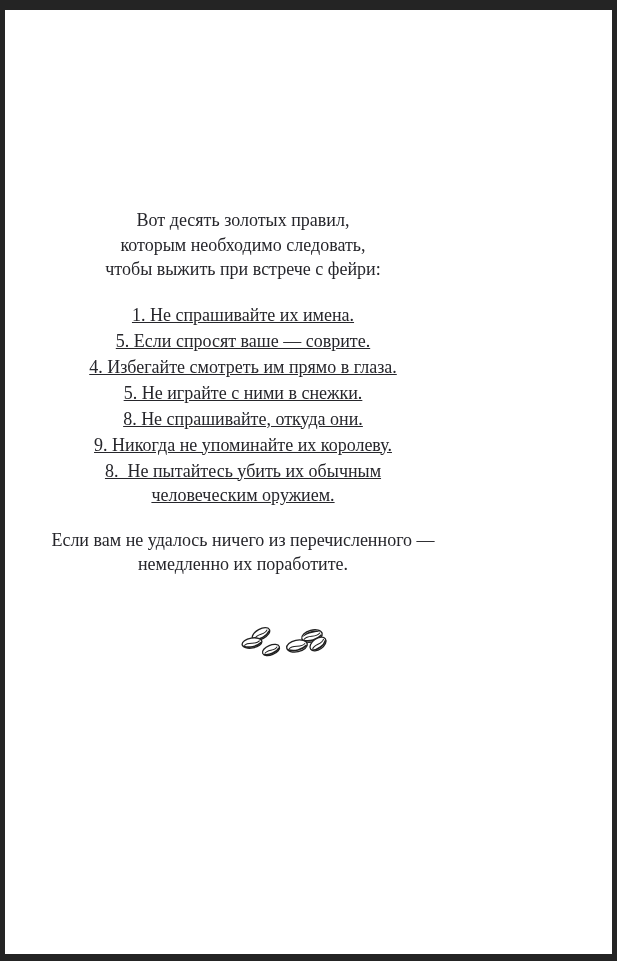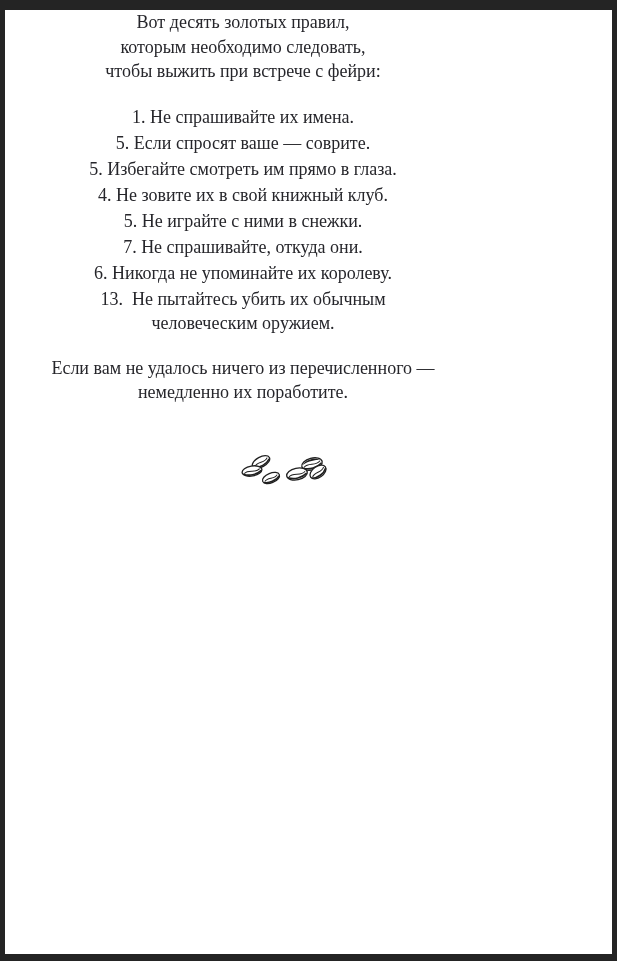--- a/index.html
+++ b/index.html
@@ -13,32 +13,34 @@
     width: 617px;
     height: 961px;
     background: #ffffff;
     border-style: solid;
     border-color: #242424;
     border-width: 10px 5px 7px 5px; 
     overflow: hidden;
   }
   .text-col {
     width: 476px;             
+    padding-top: 198px;
     text-align: center;
     color: #26262b;
     font-family: "Liberation Serif", "DejaVu Serif", serif;
     font-size: 18px;
     line-height: 24.5px;
   }
   .intro {
     margin: 0;
     white-space: pre-line;
   }
   .rules {
     margin-top: 21px;
+    text-decoration: underline;
   }
   .rule {
     margin: 0 0 1.5px 0;
     white-space: pre-wrap;
   }
   .outro {
     margin: 20px 0 0 0;
     white-space: pre-line;
   }
   .ornament {
@@ -57,26 +59,25 @@
 <div class="book-page">
   <div class="text-col">
 
     <p class="intro">Вот десять золотых правил,
 которым необходимо следовать,
 чтобы выжить при встрече с фейри:</p>
 
     <div class="rules">
       <p class="rule">1. Не спрашивайте их имена.</p>
       <p class="rule">5. Если спросят ваше — соврите.</p>
-      <p class="rule">5. Избегайте смотреть им прямо в глаза.</p>
-      <p class="rule">4. Не зовите их в свой книжный клуб.</p>
+      <p class="rule">4. Избегайте смотреть им прямо в глаза.</p>
       <p class="rule">5. Не играйте с ними в снежки.</p>
-      <p class="rule">7. Не спрашивайте, откуда они.</p>
-      <p class="rule">6. Никогда не упоминайте их королеву.</p>
-      <p class="rule">13.  Не пытайтесь убить их обычным
+      <p class="rule">8. Не спрашивайте, откуда они.</p>
+      <p class="rule">9. Никогда не упоминайте их королеву.</p>
+      <p class="rule">8.  Не пытайтесь убить их обычным
 человеческим оружием.</p>
     </div>
 
     <p class="outro">Если вам не удалось ничего из перечисленного —
 немедленно их поработите.</p>
 
     <div class="ornament">
       <svg width="100" height="42" viewBox="0 0 100 42">
 
         <g transform="translate(27,11) rotate(-28)">

